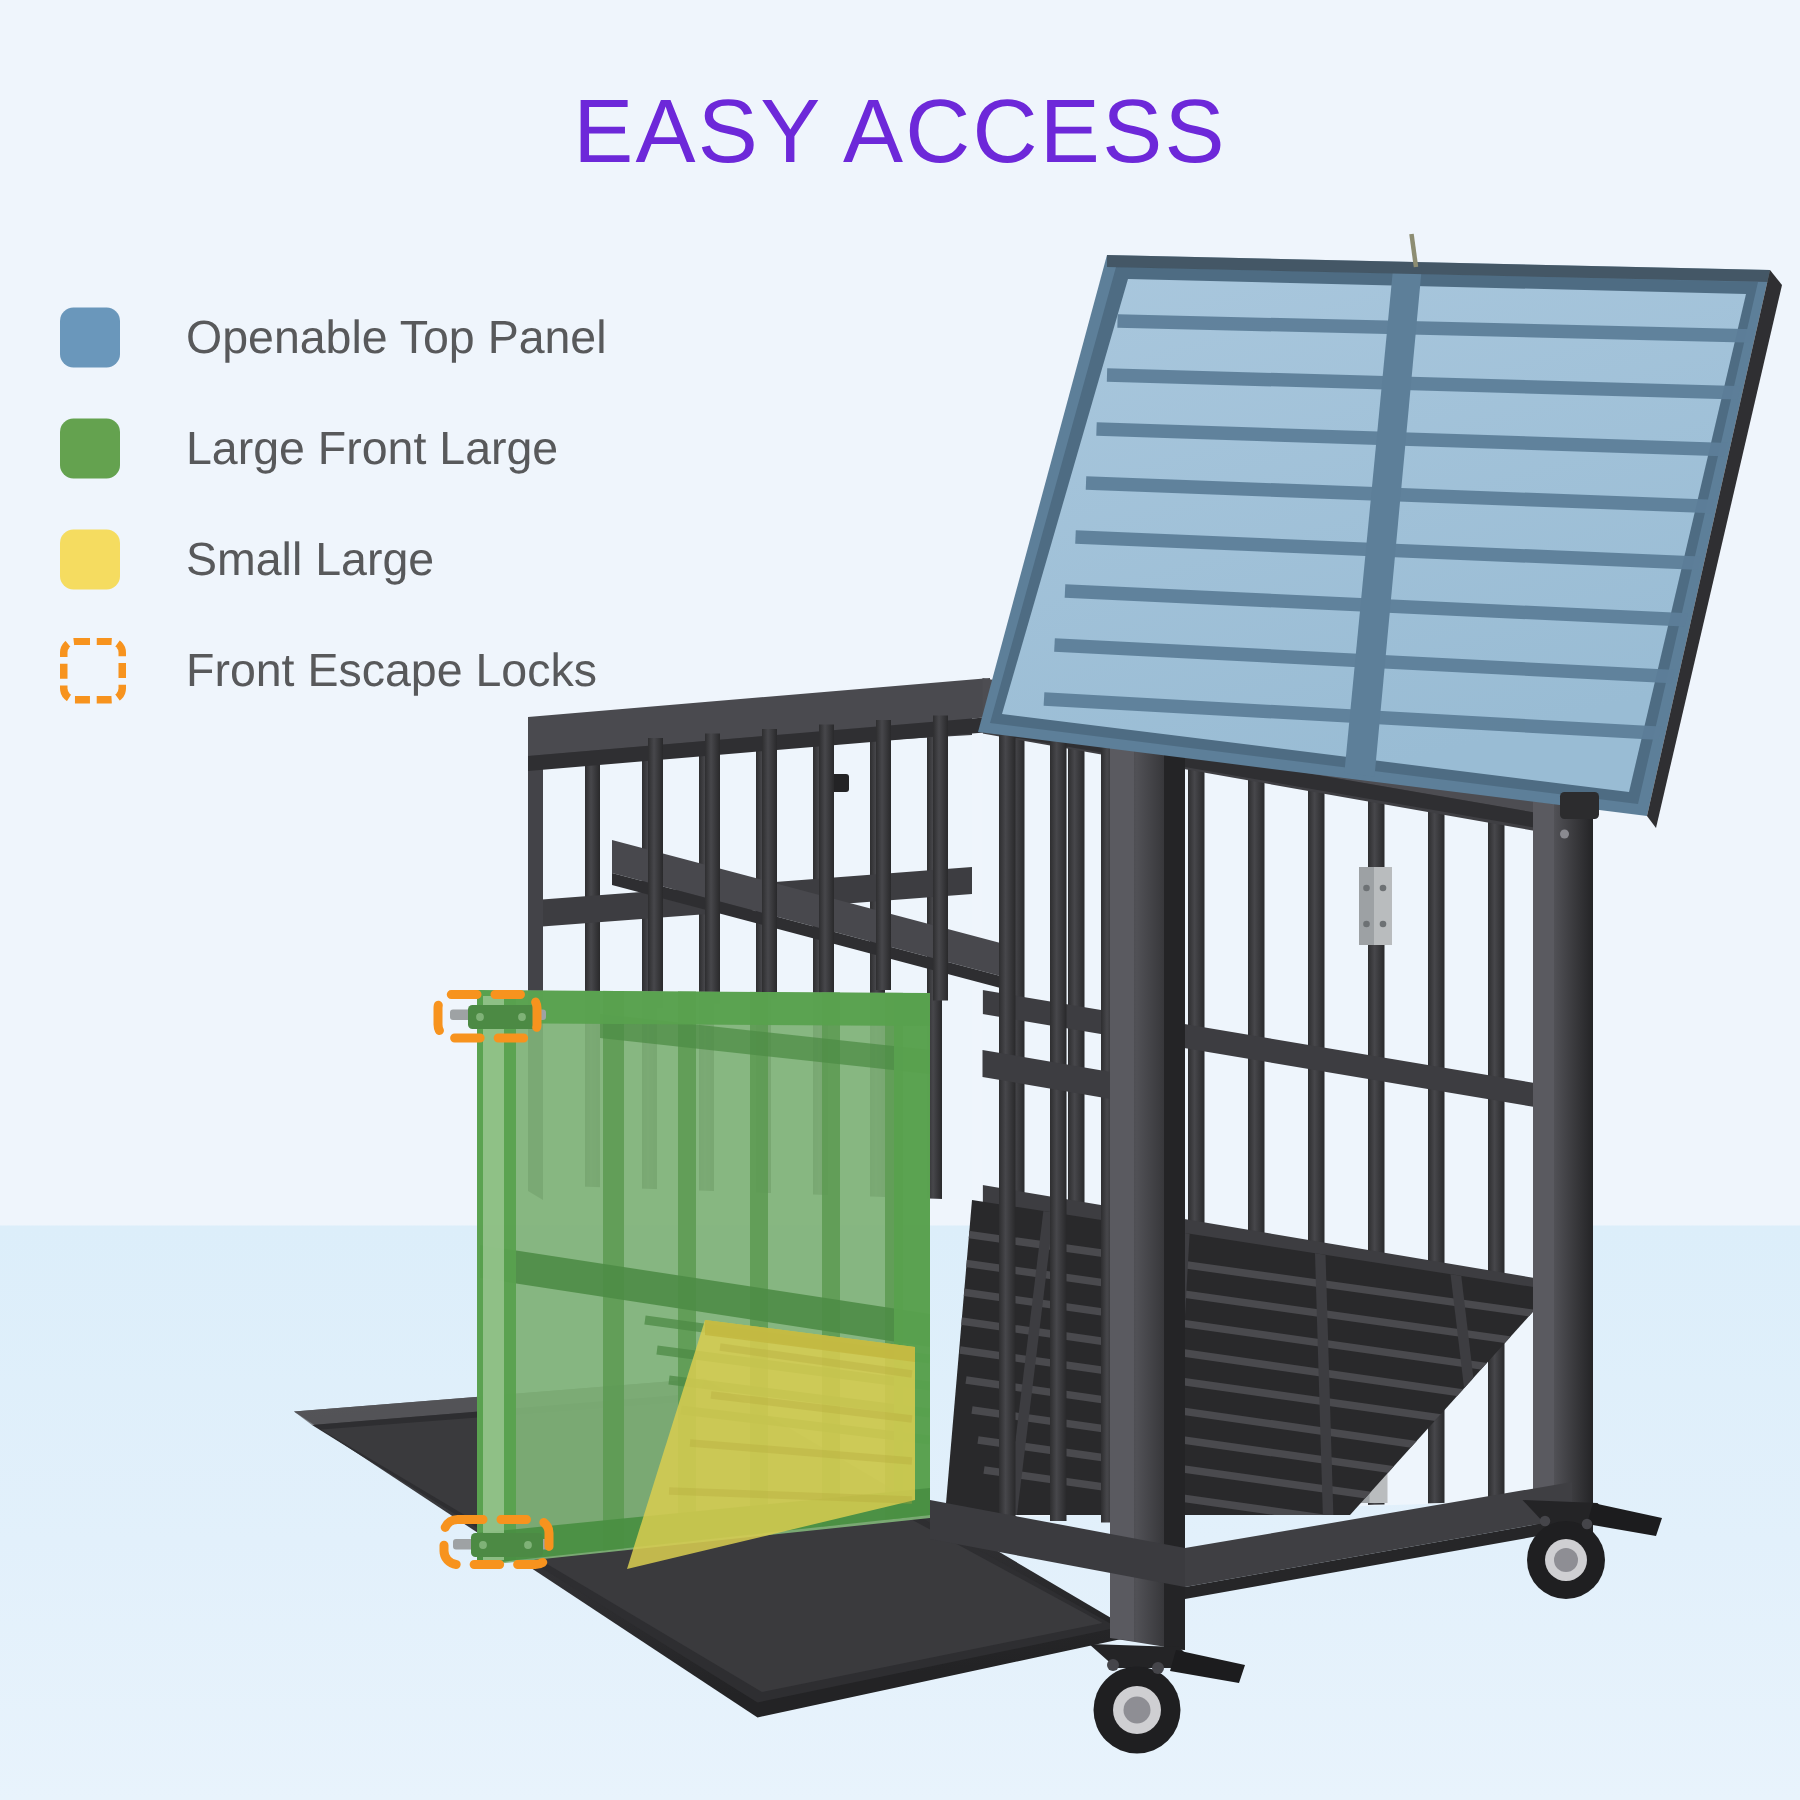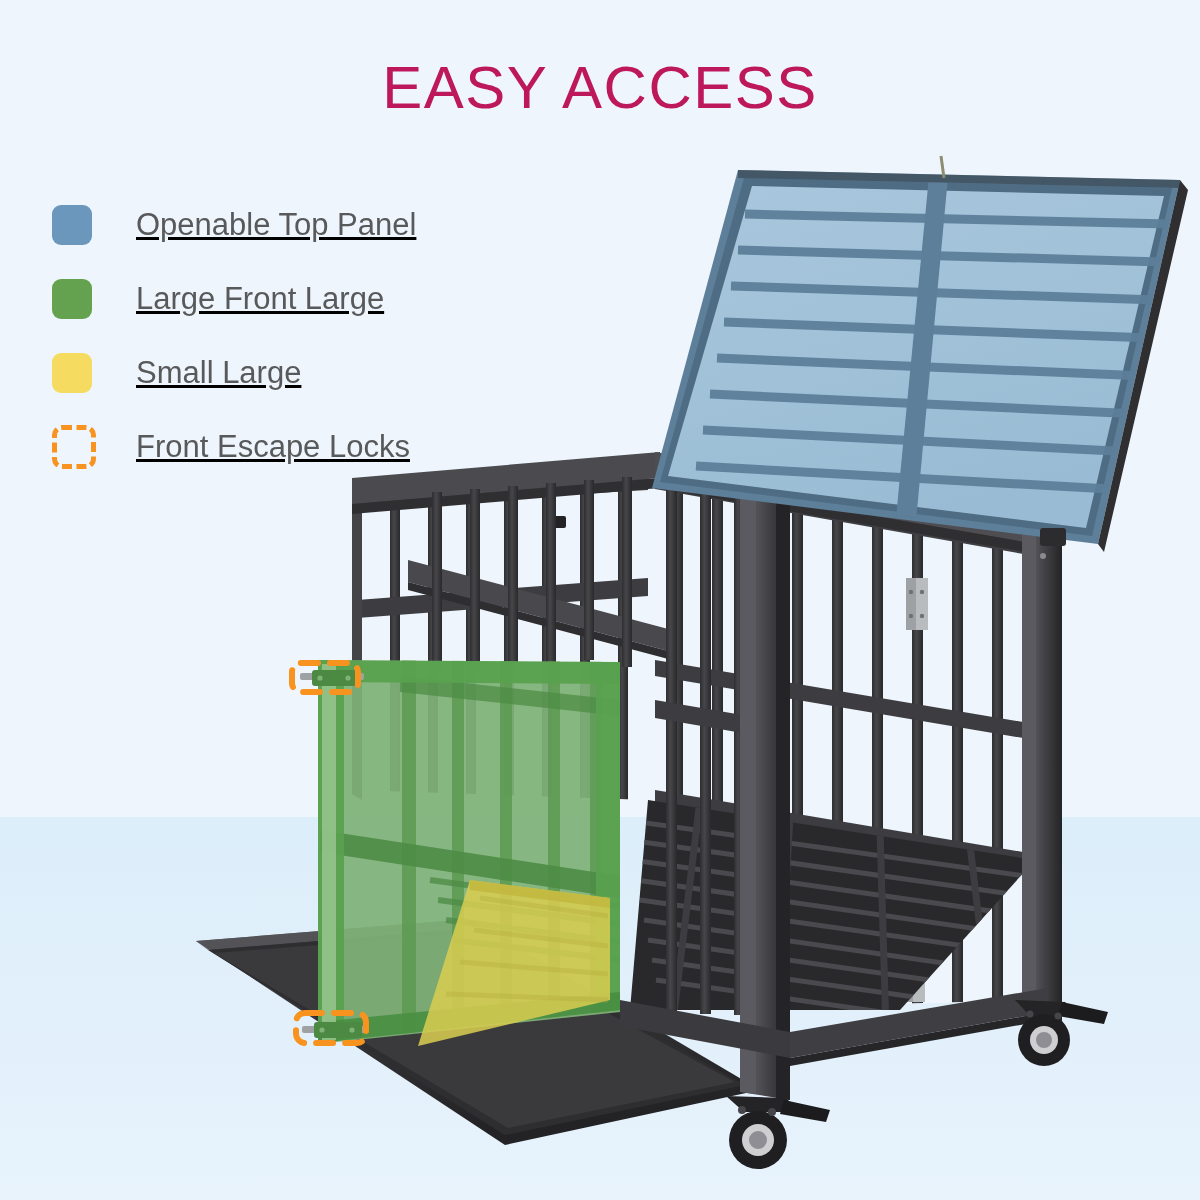--- a/index.html
+++ b/index.html
@@ -28,21 +28,21 @@
     position:absolute; left:0; top:58px; width:1200px;
     text-align:center;
     font-size:60px;
     letter-spacing:1.5px;
     color:#5686a8;
     font-weight:400;
     line-height:1;
   }
 
   
-  .legend { position:absolute; left:52px; top:188px; width:520px;text-decoration:underline; }
+  .legend { position:absolute; left:40px; top:188px; width:520px; }
   .legend-row {
     display:flex; align-items:center;
     height:74px;
   }
   .swatch {
     width:40px; height:40px; border-radius:9px; flex:none;
     margin-right:44px;
   }
   .swatch.dashed {
     background:transparent;
@@ -350,21 +350,21 @@
     <g>
       <rect x="292" y="663" width="66" height="29" rx="9" fill="none" stroke="#f7931e" stroke-width="6" stroke-dasharray="17 12" stroke-linecap="round"></rect>
     </g>
     <g>
       <rect x="296" y="1013" width="70" height="30" rx="9" fill="none" stroke="#f7931e" stroke-width="6" stroke-dasharray="17 12" stroke-linecap="round"></rect>
     </g>
 
   </svg>
   </div>
 
-  <div class="title" style="color: #be185d;">EASY ACCESS</div>
+  <div class="title" style="color: #6d28d9;">EASY ACCESS</div>
 
   <div class="legend">
 
     <div class="legend-row">
       <span class="swatch" style="background: rgb(106, 151, 187);"></span>
       <span class="legend-label">Openable Top Panel</span>
     </div>
 
     <div class="legend-row">
       <span class="swatch" style="background: rgb(100, 162, 79);"></span>

